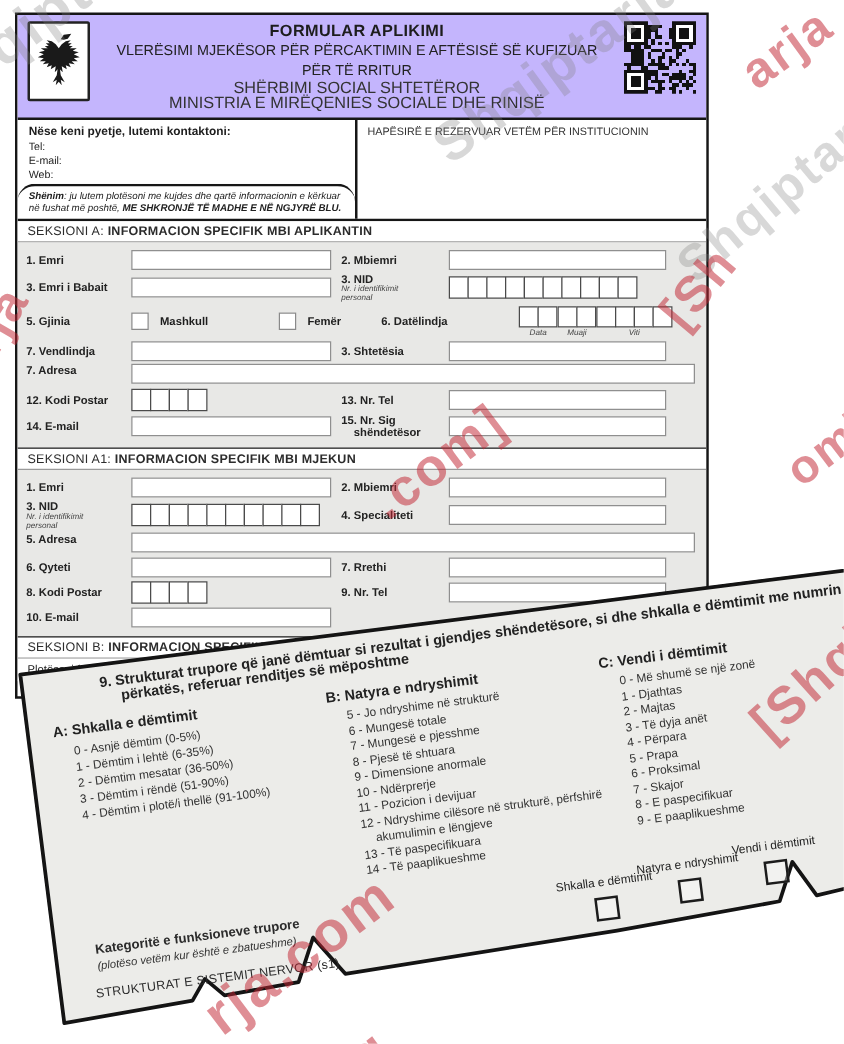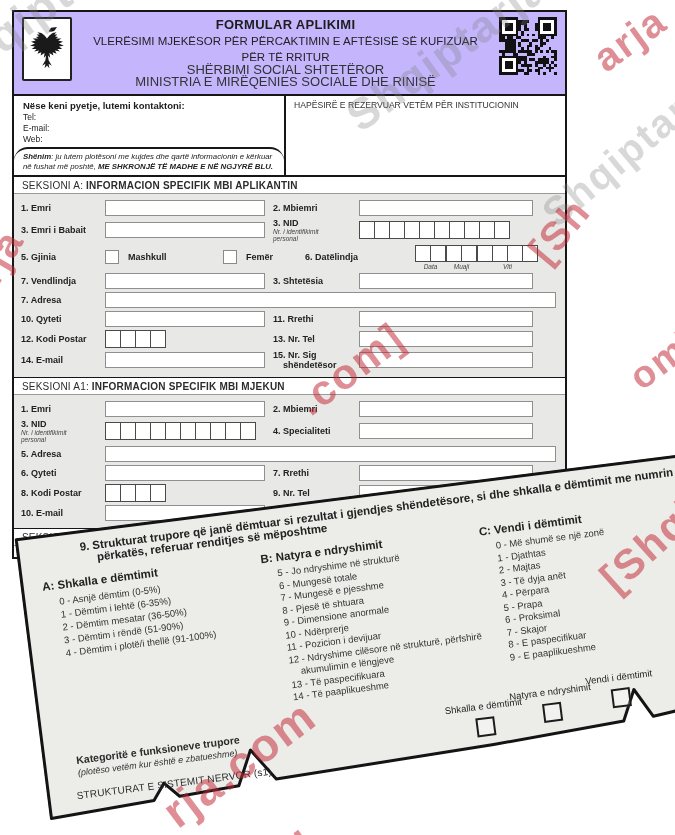--- a/index.html
+++ b/index.html
@@ -29,21 +29,21 @@
   .c-head{font-size:9.5px;font-weight:bold;}
   .c-line{font-size:8.5px;line-height:10px;color:#222;margin-top:1px;}
   .contact-note{border-top:2px solid #161616;padding:3px 9px 4px;font-size:7.8px;line-height:9.5px;font-style:italic;color:#222;border-radius:14px;}
   .contact-note b{font-style:italic;}
   .contact-right{flex:1;padding:4px 8px;font-size:8.6px;color:#333;}
   
   .band{padding:3px 8px 2px;font-size:10px;background:#fff;border-bottom:1px solid #9a9a9a;letter-spacing:.2px;color:#2c2c2c;}
   .band .pre{font-weight:normal;text-align:right;}
   .band .ttl{font-weight:bold;}
   .fields{background:#e8e8e6;padding:3px 7px 5px;}
-  .frow{display:flex;align-items:center;min-height:17px;margin:2px 0;}
+  .frow{display:flex;min-height:17px;margin:2px 0;}
   .lpart{width:252px;flex:none;display:flex;align-items:center;}
   .rpart{flex:1;display:flex;align-items:center;}
   .lbl{font-size:9px;font-weight:bold;color:#222;flex:none;}
   .lbl1{width:84px;}
   .lbl2{width:86px;}
   .sub-it{font-size:6.5px;font-style:italic;font-weight:normal;line-height:7px;color:#444;display:block;}
   .inp{height:14px;background:#fff;border:1px solid #8f8f8f;flex:none;}
   .inp-a{width:158px;}
   .inp-b{width:172px;}
   .inp-full{flex:1;margin-right:2px;}
@@ -380,30 +380,20 @@
       </div>
       <div class="rpart">
         <span class="lbl lbl2">3. Shtetësia</span>
         <span class="inp inp-b"></span>
       </div>
     </div>
     <div class="frow">
       <span class="lbl lbl1">7. Adresa</span>
       <span class="inp inp-full"></span>
     </div>
-    <div class="frow">
-      <div class="lpart">
-        <span class="lbl lbl1">10. Qyteti</span>
-        <span class="inp inp-a"></span>
-      </div>
-      <div class="rpart">
-        <span class="lbl lbl2">11. Rrethi</span>
-        <span class="inp inp-b"></span>
-      </div>
-    </div>
     <div class="frow" style="min-height:19px;">
       <div class="lpart">
         <span class="lbl lbl1">12. Kodi Postar</span>
         <span class="cells">
             <span class="cell"></span>
             <span class="cell"></span>
             <span class="cell"></span>
             <span class="cell"></span>
           </span>
       </div>

